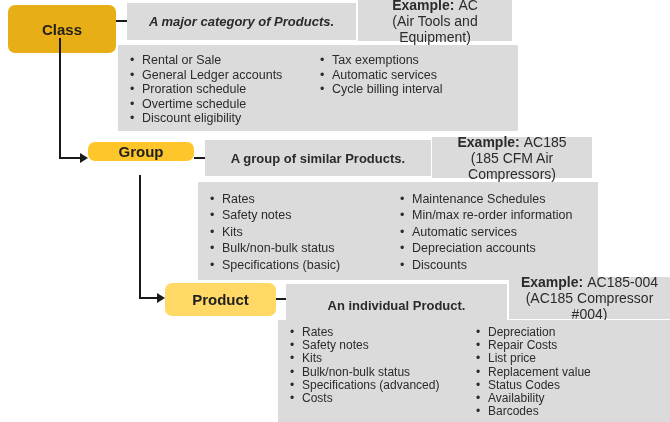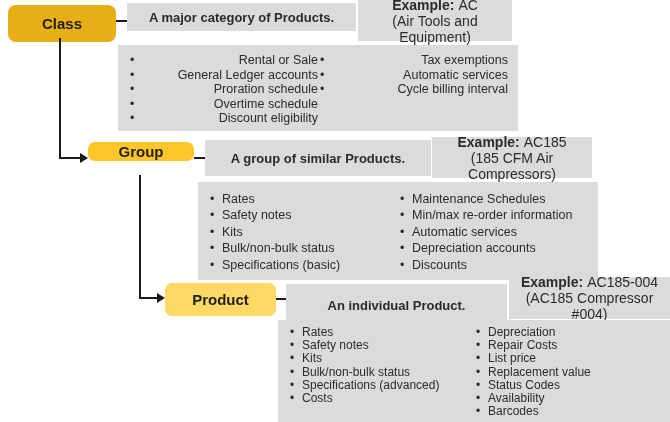--- a/index.html
+++ b/index.html
@@ -5,46 +5,46 @@
   * { margin:0; padding:0; box-sizing:border-box; }
   html,body { background:#ffffff; }
   body {
     width:670px; height:422px; position:relative; overflow:hidden;
     font-family:"Liberation Sans", sans-serif; color:#2b2b2b;
   }
   .node {
     position:absolute; border-radius:7px; display:flex; align-items:center; justify-content:center;
     font-weight:bold; font-size:15px; color:#1f1f1f;
   }
-  .class-node   { left:8px;   top:5px;   width:108px; height:37px; background:#E8AE16;border-radius:8px; }
+  .class-node   { left:8px;   top:5px;   width:108px; height:48px; background:#E8AE16; }
   .group-node   { left:88px;  top:142px; width:106px; height:19px; background:#FFC62B; }
   .product-node { left:165px; top:283px; width:111px; height:33px; background:#FFD866; }
 
   .gray { position:absolute; background:#DBDBDB; }
 
   .desc-box {
     display:flex; align-items:center; justify-content:center;
     font-weight:bold; font-size:13px; text-align:center; line-height:15px;
   }
-  .r1-desc { left:127px; top:3px;   width:229px; height:28px; }
+  .r1-desc { left:127px; top:3px;   width:229px; height:37px;font-style:italic; }
   .r2-desc { left:205px; top:140px; width:226px; height:36px; }
   .r3-desc { left:286px; top:284px; width:221px; height:42px; }
 
   .example-box {
     display:flex; flex-direction:column; align-items:center; justify-content:center;
     font-size:14px; text-align:center; line-height:16px;
   }
   .r1-ex { left:358px; top:0px;   width:154px; height:41px; }
   .r2-ex { left:432px; top:137px; width:160px; height:41px; }
   .r3-ex { left:509px; top:277px; width:161px; height:42px; }
   .b { font-weight:bold; }
   .ex-val { margin-left:4px; }
 
   .panel { display:flex; }
-  .r1-panel { left:118px; top:45px;  width:400px; height:86px;  padding:8px 10px;text-align:right; }
+  .r1-panel { left:118px; top:45px;  width:400px; height:86px;  padding:8px 10px; }
   .r2-panel { left:198px; top:182px; width:400px; height:98px;  padding:9px 10px; }
   .r3-panel { left:278px; top:320px; width:392px; height:102px; padding:6px 10px; }
 
   .col { list-style:none; flex:1; }
   .col li { font-size:12.5px; line-height:14.5px; padding-left:14px; position:relative; }
   .col li::before { content:"\2022"; position:absolute; left:2px; }
   .r2-panel .col li { line-height:16.4px; }
   .r3-panel .col li { line-height:13.2px; font-size:12px; }
 
   .line { position:absolute; background:#1a1a1a; }

